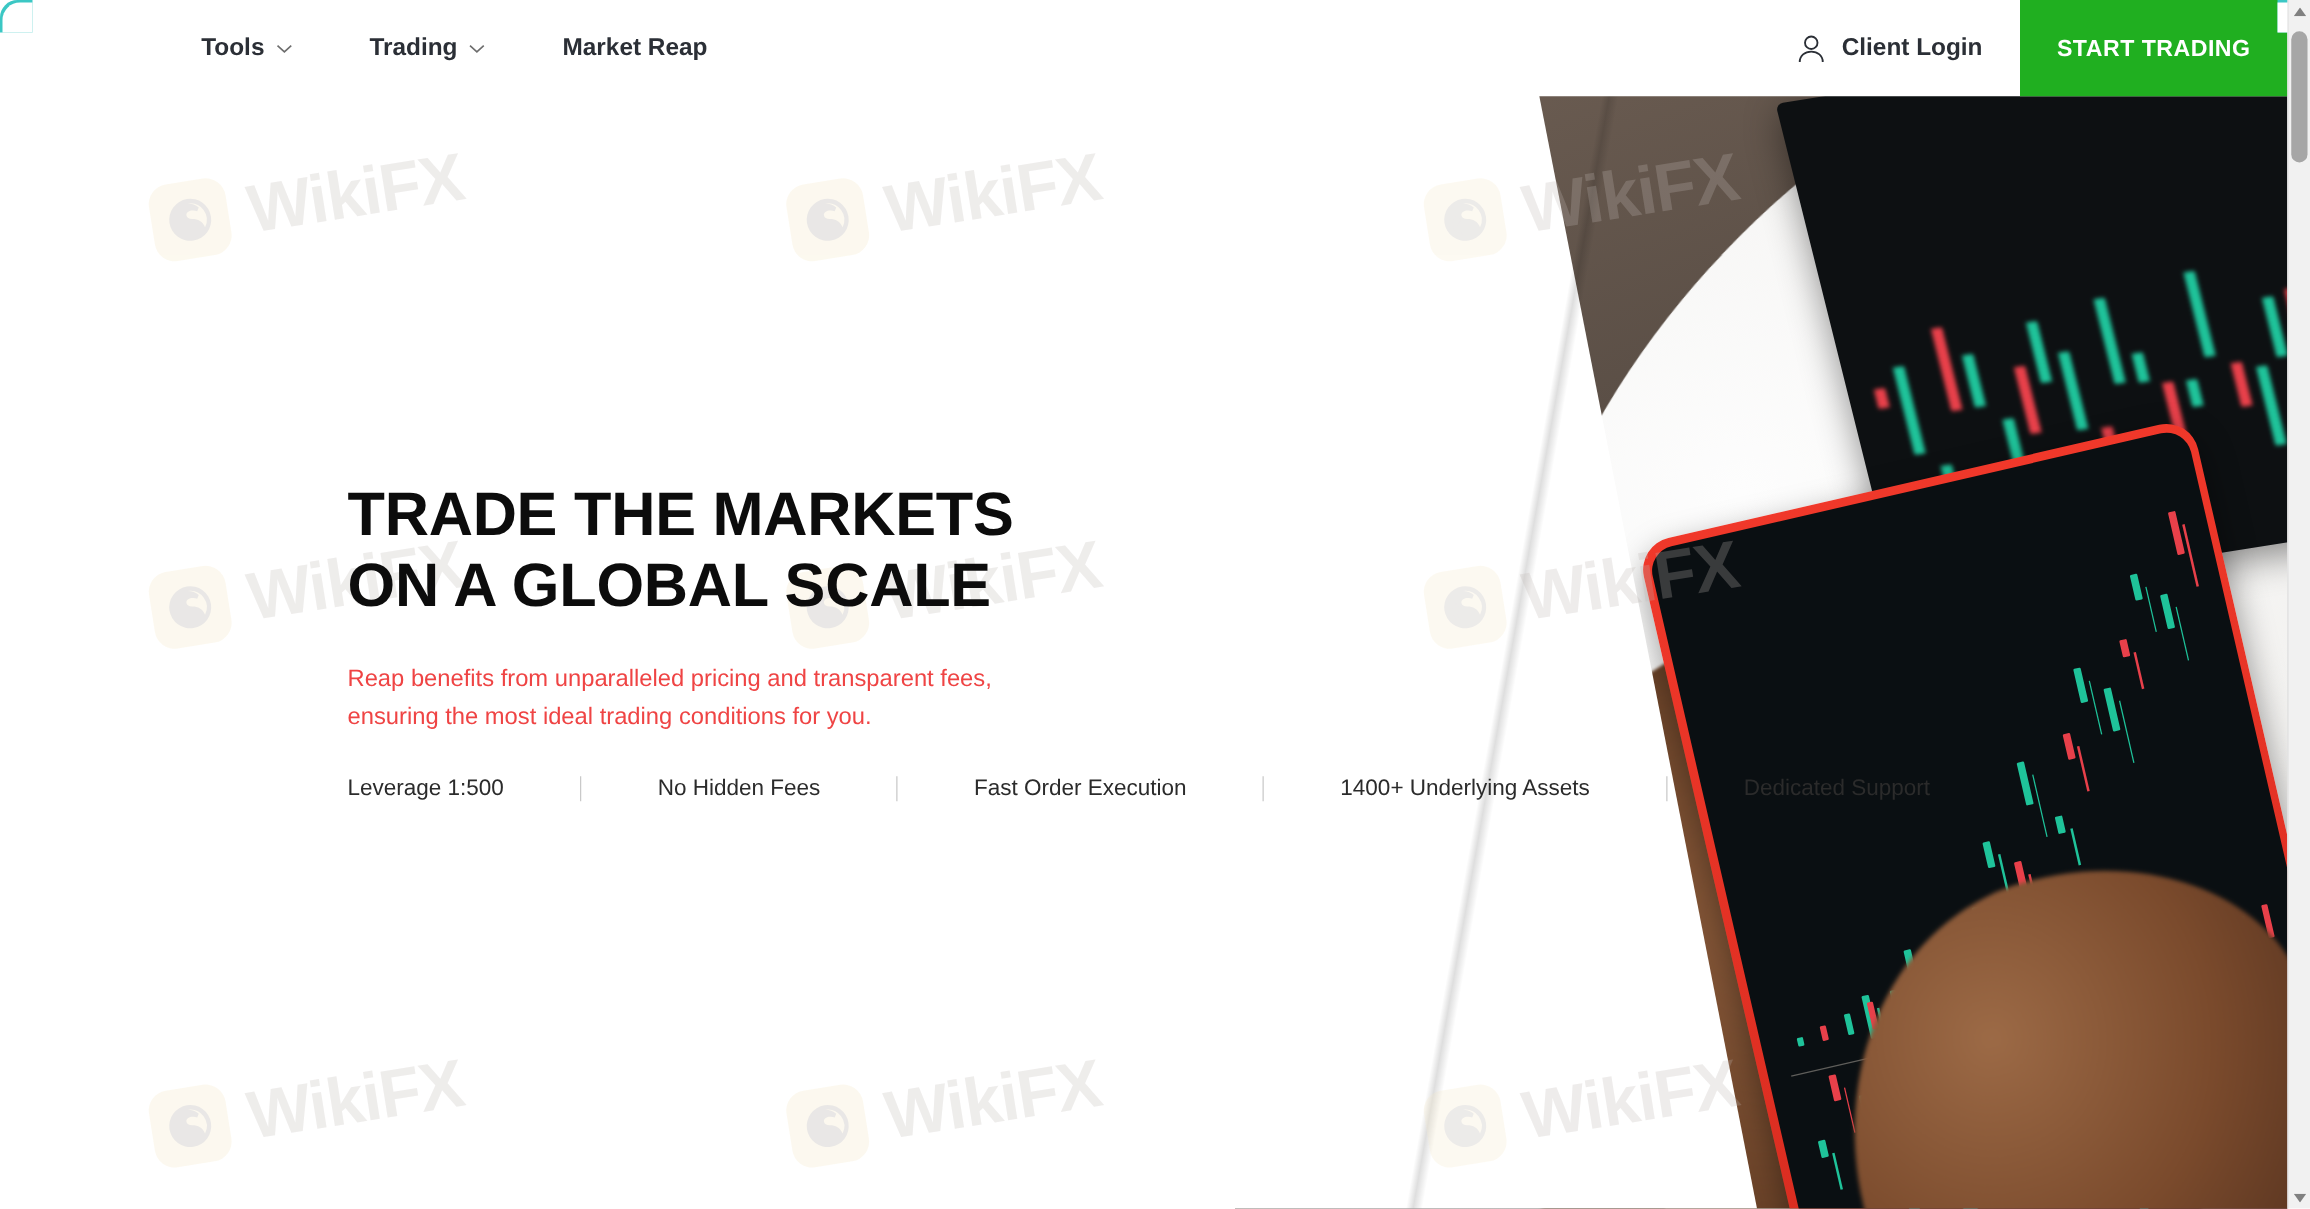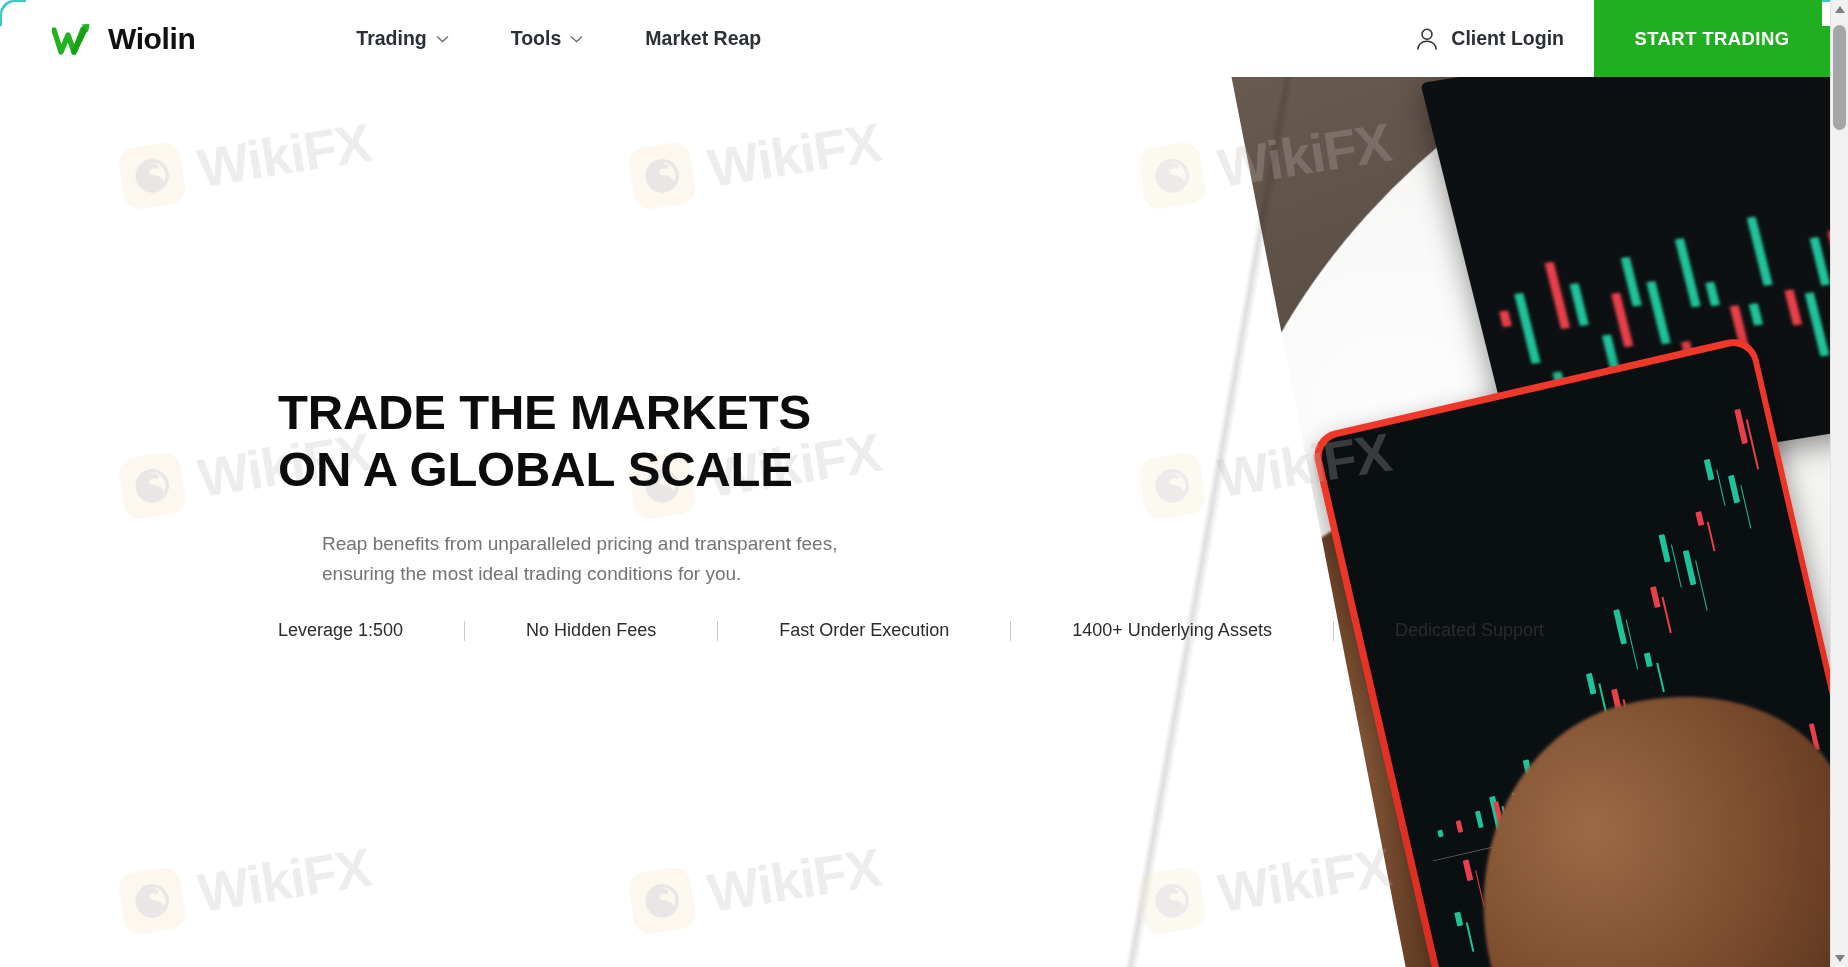--- a/index.html
+++ b/index.html
@@ -160,35 +160,34 @@
     margin-left:auto; display:flex; align-items:stretch;
   }
   .client-login {
     display:flex; align-items:center; gap:13px;
     padding:0 30px; font-size:19.5px; font-weight:bold; color:#2b2f36;
     cursor:pointer; white-space:nowrap;
   }
   .user-ico { width:22px; height:24px; display:block; }
   .start-trading {
     display:flex; align-items:center; justify-content:center;
-    width:236px; background:#20af20; color:#ffffff;
+    width:214px; background:#20af20; color:#ffffff;
     font-size:18.5px; font-weight:bold; letter-spacing:.4px;
     cursor:pointer; white-space:nowrap;
   }
 
   
   .hero-copy { position:absolute; left:278px; top:384px; z-index:20; }
   .hero-title {
     font-size:49px; line-height:1.17; font-weight:bold;
     color:#0c0c0c; letter-spacing:-0.2px; white-space:nowrap;
   }
   .hero-sub {
-    margin-top:30px; font-size:19px; line-height:1.62; color:#737373;
+    margin-top:30px; font-size:19px; line-height:1.62; color:#ef4444;
     white-space:nowrap;
-    margin-left:44px;
   }
   .cta-zone { position:relative; margin-top:28px; width:312px; height:106px; }
   .cta-highlight {
     position:absolute; inset:0; border:4px solid #ff1a1a; pointer-events:none;
   }
   .cta-btn {
     position:absolute; left:45px; top:28px;
     width:172px; height:50px; border-radius:5px;
     background:#20af20; color:#fff;
     font-size:16.5px; font-weight:bold; letter-spacing:.6px;
@@ -448,38 +447,30 @@
         <path d="M20 4a16 16 0 1 0 0 32 16 16 0 0 0 0-32zm0 3.4a12.6 12.6 0 0 1 10.3 19.9c-1.1-4.6-4.3-7-8.6-7.7-2.6-.4-4-1.5-4-3.3 0-1.9 1.8-3.1 4.3-3.1 1.6 0 3 .4 4.3 1.2l1.6-2.7A12.6 12.6 0 0 0 20 7.4z"></path>
         <path d="M13.4 15.8c-2.6 2.1-3.8 5-3.3 8.2.5 3.3 2.8 5.6 6.3 6.5-2.3-2.2-3.2-4.4-2.7-6.7.4-2 1.9-3.4 4.1-4.2-2.3-.6-3.7-1.9-4.4-3.8z"></path>
       </g>
         </svg>
     </div>
     <div class="wm-text">WikiFX</div>
   </div>
 
   <div class="header">
 
-    <div class="logo-wrap">
-      <svg class="logo-mark" viewBox="0 0 46 34">
-        <path d="M2 8 L9 30 L16 13 L22 30 L31 7" fill="none" stroke="#22b222" stroke-width="5.4" stroke-linejoin="round" stroke-linecap="round"></path>
-        <path d="M22 30 L34 5" fill="none" stroke="#15a015" stroke-width="5.4" stroke-linecap="round"></path>
-        <path d="M29.5 2.5 L37.5 2 L36 10.5 Z" fill="#22b222"></path>
-      </svg>
-      <div class="logo-text">Wiolin</div>
-    </div>
 
     <div class="nav">
       <div class="nav-item">
-        <span>Trading</span>
+        <span>Tools</span>
         <svg class="chev" viewBox="0 0 13 8">
           <path d="M1 1.5 L6.5 6.5 L12 1.5" fill="none" stroke="#6d6d6d" stroke-width="1.3"></path>
         </svg>
       </div>
       <div class="nav-item">
-        <span>Tools</span>
+        <span>Trading</span>
         <svg class="chev" viewBox="0 0 13 8">
           <path d="M1 1.5 L6.5 6.5 L12 1.5" fill="none" stroke="#6d6d6d" stroke-width="1.3"></path>
         </svg>
       </div>
       <div class="nav-item">
         <span>Market Reap</span>
       </div>
     </div>
 
     <div class="header-right">

